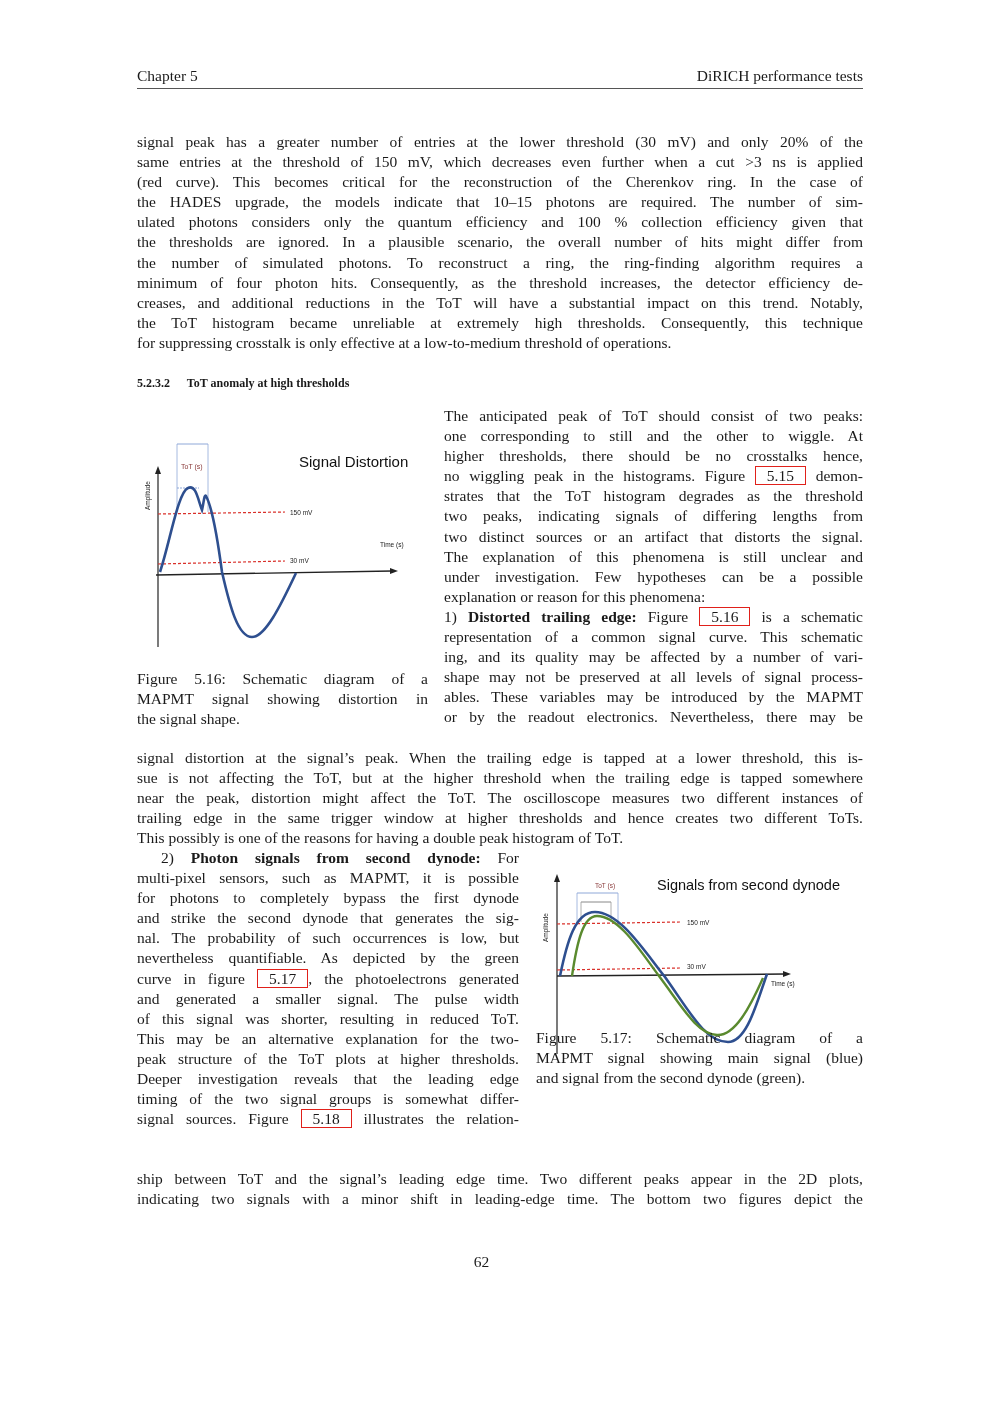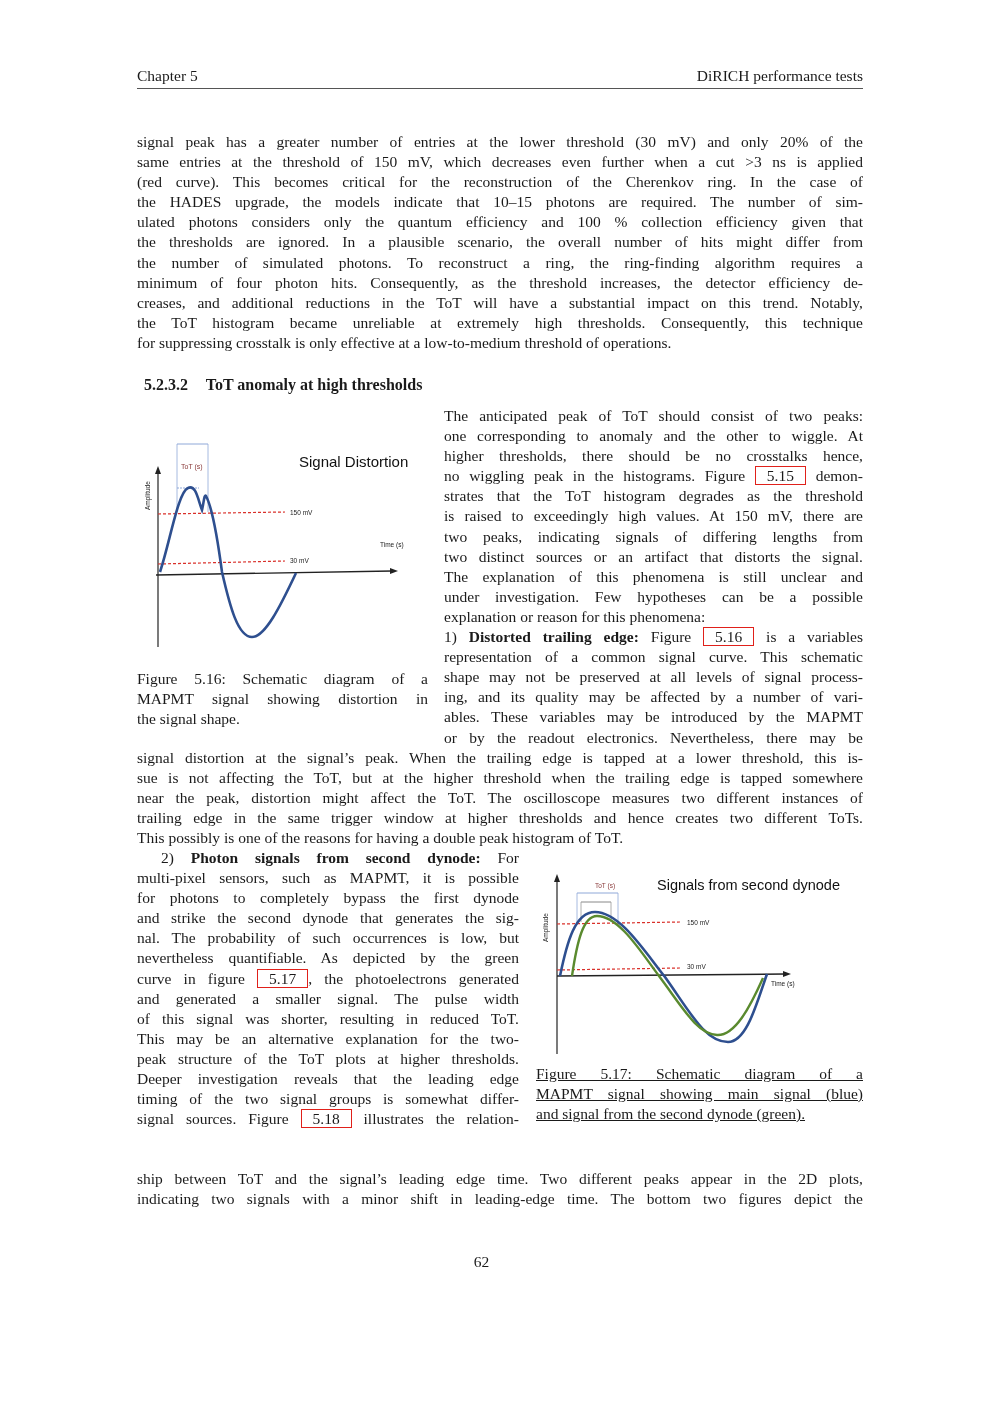--- a/index.html
+++ b/index.html
@@ -5,21 +5,21 @@
   html, body { margin: 0; padding: 0; background: #ffffff; }
   body { width: 1000px; height: 1414px; position: relative; overflow: hidden;
          font-family: "Liberation Serif", "DejaVu Serif", serif; color: #1a1a1a; }
   .header { position: absolute; left: 137px; top: 66px; width: 726px; height: 22px;
             border-bottom: 1px solid #555; font-size: 15.5px; }
   .header .left { position: absolute; left: 0; top: 1px; }
   .header .right { position: absolute; right: 0; top: 1px; }
   .para { position: absolute; font-size: 15.5px; line-height: 20.1px; text-align: justify; }
   .line { display: block; text-align: justify; text-align-last: justify; white-space: nowrap; height: 20.1px; }
   .line.last { text-align-last: left; }
-  .section { position: absolute; left: 144px; top: 376px; font-weight: bold; font-size: 16px; }
+  .section { position: absolute; left: 137px; top: 376px; font-weight: bold; font-size: 12px; }
   .section .num { margin-right: 14px; }
   .ref { border: 1.2px solid #e0201a; padding: 0 11px; }
   .caption { position: absolute; font-size: 15.5px; line-height: 20.1px; }
   .fig { position: absolute; }
   .pagenum { position: absolute; left: 0; width: 963px; top: 1253px; text-align: center; font-size: 15.5px; }
   .sans { font-family: "Liberation Sans", "DejaVu Sans", sans-serif; }
 </style>
 </head>
 <body>
 
@@ -75,34 +75,33 @@
 </div>
 
 <div class="caption" id="cap516" style="left:137px; top:669px; width:291px;">
     <span class="line">Figure 5.16:  Schematic diagram of a</span>
     <span class="line">MAPMT signal showing distortion in</span>
     <span class="line last">the signal shape.</span>
   </div>
 
 <div class="para" id="rightcol" style="left:444px; top:406px; width:419px;">
     <span class="line">The anticipated peak of ToT should consist of two peaks:</span>
-    <span class="line">one corresponding to anomaly and the other to wiggle.  At</span>
+    <span class="line">one corresponding to still and the other to wiggle.  At</span>
     <span class="line">higher thresholds, there should be no crosstalks hence,</span>
     <span class="line"><span>no wiggling peak in the histograms.  Figure </span><span class="ref">5.15</span><span> demon-</span></span>
     <span class="line">strates that the ToT histogram degrades as the threshold</span>
-    <span class="line">is raised to exceedingly high values. At 150 mV, there are</span>
     <span class="line">two peaks, indicating signals of differing lengths from</span>
     <span class="line">two distinct sources or an artifact that distorts the signal.</span>
     <span class="line">The explanation of this phenomena is still unclear and</span>
     <span class="line">under investigation.  Few hypotheses can be a possible</span>
     <span class="line last">explanation or reason for this phenomena:</span>
-    <span class="line"><span>1) </span><span style="font-weight: bold;">Distorted trailing edge:</span><span> Figure </span><span class="ref">5.16</span><span> is a variables</span></span>
+    <span class="line"><span>1) </span><span style="font-weight: bold;">Distorted trailing edge:</span><span> Figure </span><span class="ref">5.16</span><span> is a schematic</span></span>
     <span class="line">representation of a common signal curve. This schematic</span>
+    <span class="line">ing, and its quality may be affected by a number of vari-</span>
     <span class="line">shape may not be preserved at all levels of signal process-</span>
-    <span class="line">ing, and its quality may be affected by a number of vari-</span>
     <span class="line">ables. These variables may be introduced by the MAPMT</span>
     <span class="line">or by the readout electronics. Nevertheless, there may be</span>
   </div>
 
 <div class="para" id="hyp1cont" style="left:137px; top:748px; width:726px;">
     <span class="line">signal distortion at the signal’s peak. When the trailing edge is tapped at a lower threshold, this is-</span>
     <span class="line">sue is not affecting the ToT, but at the higher threshold when the trailing edge is tapped somewhere</span>
     <span class="line">near the peak, distortion might affect the ToT. The oscilloscope measures two different instances of</span>
     <span class="line">trailing edge in the same trigger window at higher thresholds and hence creates two different ToTs.</span>
     <span class="line last">This possibly is one of the reasons for having a double peak histogram of ToT.</span>
@@ -147,21 +146,21 @@
     <path d="M37,114 C42,80 48,54 62,54 C84,54 106,90 124,114 C148,146 162,172 182,173 C200,174 215,145 228,116" fill="none" stroke="#5a8a2e" stroke-width="2.4"></path>
     <text x="60" y="26" font-size="6.5" fill="#8a3a3a" class="sans">ToT (s)</text>
     <text x="13" y="80" font-size="6.5" fill="#222" class="sans" transform="rotate(-90 13 80)">Amplitude</text>
     <text x="152" y="63" font-size="6.5" fill="#222" class="sans">150 mV</text>
     <text x="152" y="107" font-size="6.5" fill="#222" class="sans">30 mV</text>
     <text x="236" y="124" font-size="6.5" fill="#222" class="sans">Time (s)</text>
     <text x="122" y="28" font-size="14.5" fill="#111" class="sans">Signals from second dynode</text>
   </svg>
 </div>
 
-<div class="caption" id="cap517" style="left:536px; top:1064px; width:327px;text-decoration:underline;">
+<div class="caption" id="cap517" style="left:536px; top:1028px; width:327px;">
     <span class="line">Figure  5.17:   Schematic  diagram  of  a</span>
     <span class="line">MAPMT signal showing main signal (blue)</span>
     <span class="line last">and signal from the second dynode (green).</span>
   </div>
 
 <div class="para" id="hyp2cont" style="left:137px; top:1169px; width:726px;">
     <span class="line">ship between ToT and the signal’s leading edge time.  Two different peaks appear in the 2D plots,</span>
     <span class="line">indicating two signals with a minor shift in leading-edge time.  The bottom two figures depict the</span>
   </div>
 

